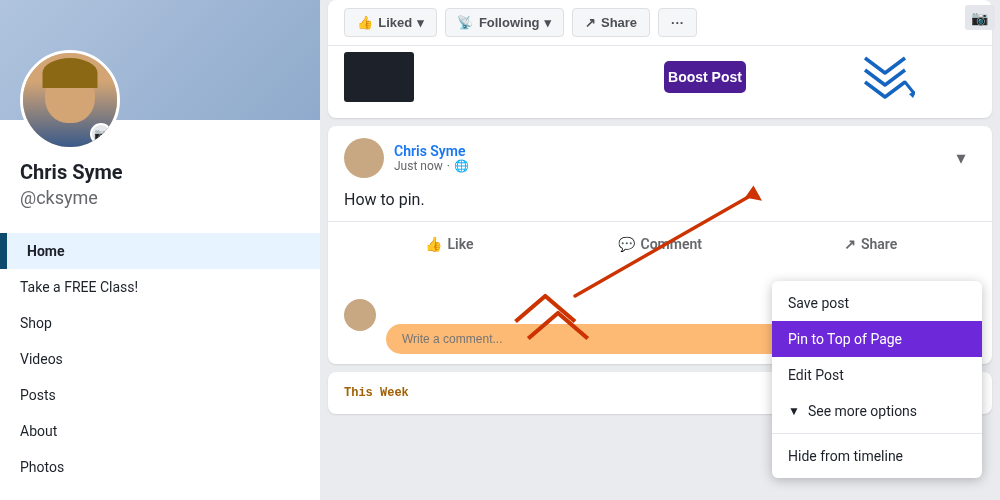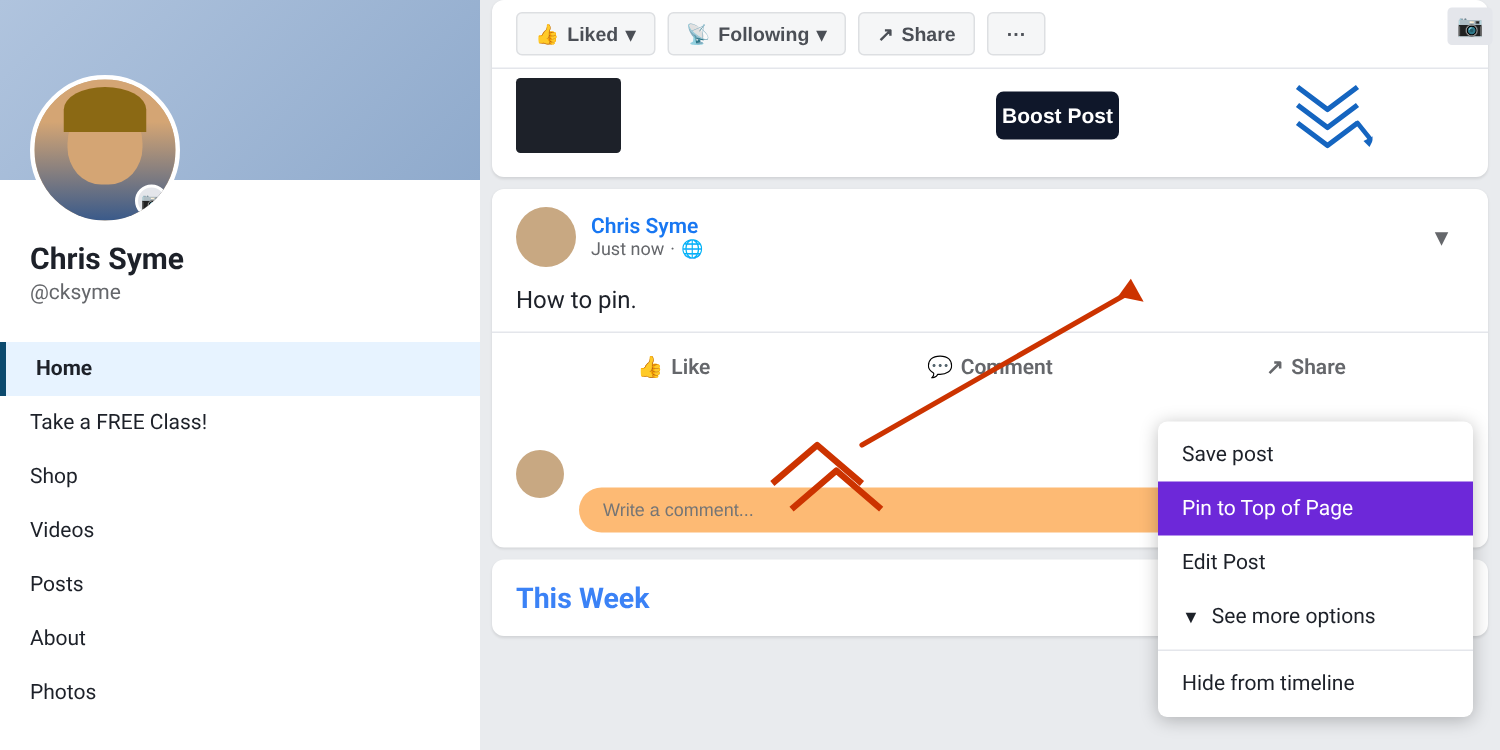--- a/index.html
+++ b/index.html
@@ -102,38 +102,38 @@
 
     .profile-name {
       font-size: 20px;
       font-weight: bold;
       color: #1d2129;
       margin-bottom: 3px;
     }
 
     .profile-handle {
       color: #65676b;
-      font-size: 14px;
+      font-size: 18px;
     }
 
     .sidebar-nav {
       margin-top: 10px;
     }
 
     .sidebar-nav-item {
       padding: 10px 20px;
       cursor: pointer;
       font-size: 14px;
       color: #1d2129;
     }
 
     .sidebar-nav-item.active {
       font-weight: bold;
       background: #e7f3ff;
-      border-left: 4px solid #0c4a6e;
+      border-left: 7px solid #0c4a6e;
     }
 
     
     .main {
       flex: 1;
       background: #e9ebee;
       overflow: hidden;
       position: relative;
     }
 
@@ -165,21 +165,21 @@
       font-size: 13px;
       font-weight: 600;
       color: #4b4f56;
     }
 
     .action-btn .btn-icon {
       font-size: 13px;
     }
 
     .boost-post-btn {
-      background: #0f172a;
+      background: #4c1d95;
       color: #fff;
       border: none;
       border-radius: 5px;
       padding: 8px 4px;
       font-size: 14px;
       font-weight: 600;
       cursor: pointer;
       margin: 10px auto;
       display: block;
     }
@@ -325,23 +325,24 @@
     }
 
     .this-week-card {
       background: #fff;
       border-radius: 8px;
       padding: 14px 16px;
       box-shadow: 0 1px 2px rgba(0,0,0,0.1);
     }
 
     .this-week-title {
-      font-size: 19px;
+      font-size: 12px;
       font-weight: 700;
-      color: #3b82f6;
+      color: #a16207;
+      font-family: Liberation Mono, monospace;
     }
 
     
     .dropdown-menu {
       position: absolute;
       top: 155px;
       right: 10px;
       width: 210px;
       background: #fff;
       border-radius: 6px;

